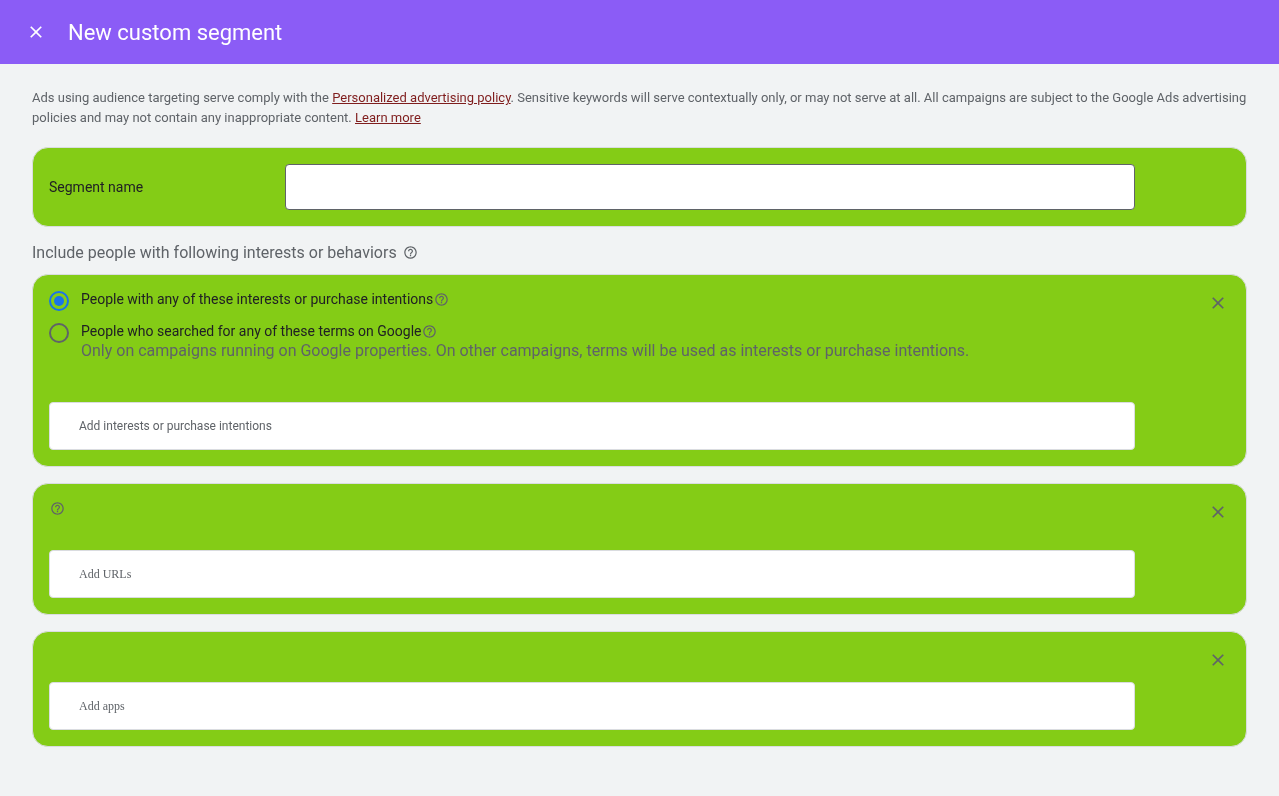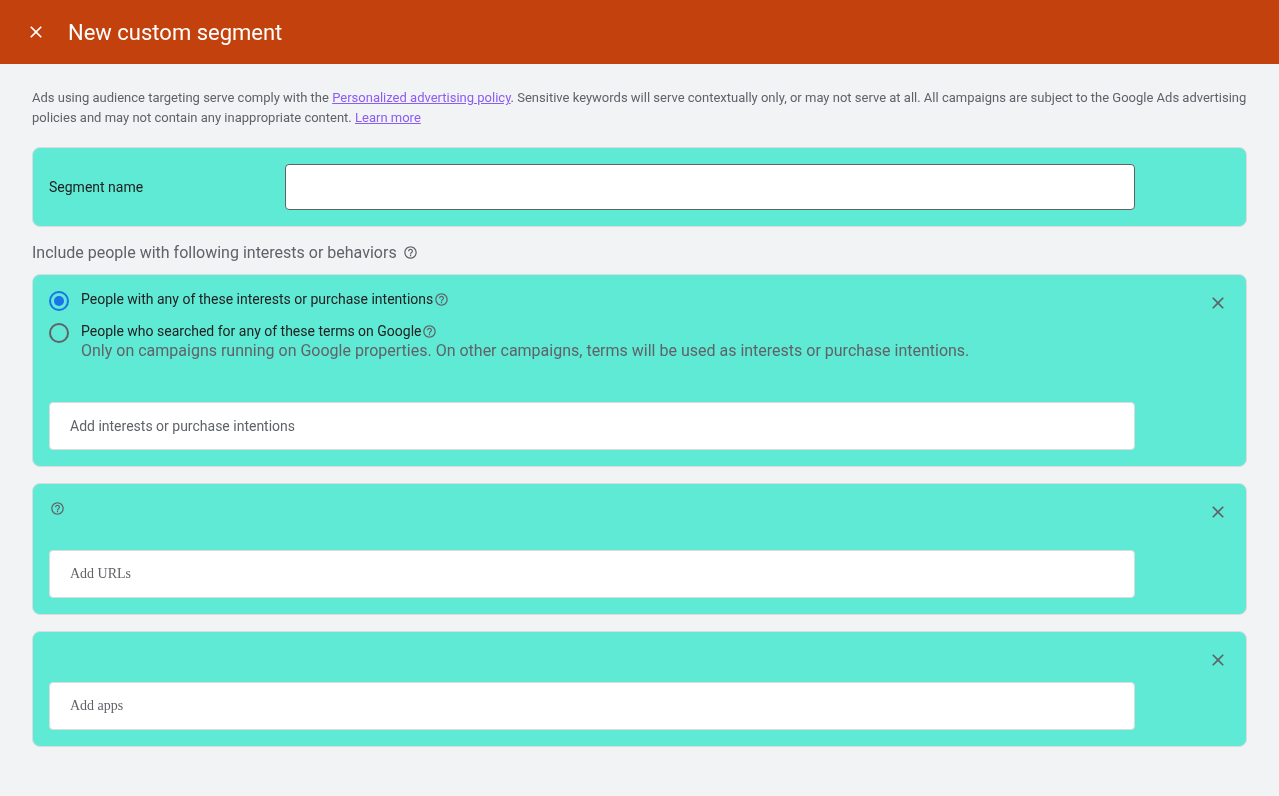--- a/index.html
+++ b/index.html
@@ -6,21 +6,21 @@
       margin: 0;
       padding: 0;
       box-sizing: border-box;
     }
     body {
       font-family: Roboto, Arial, sans-serif;
       background: #f1f3f4;
       overflow-x: hidden;
     }
     .header {
-      background: #c2410c;
+      background: #8b5cf6;
       height: 64px;
       display: flex;
       align-items: center;
       padding: 0 24px;
     }
     .close-icon {
       width: 24px;
       height: 24px;
       cursor: pointer;
       display: flex;
@@ -39,25 +39,25 @@
     .content {
       padding: 24px 32px;
     }
     .notice {
       font-size: 13px;
       color: #5f6368;
       line-height: 1.5;
       margin-bottom: 20px;
     }
     .notice a {
-      color: #8b5cf6;
+      color: #7f1d1d;
     }
     .card {
-      background: #5eead4;
-      border-radius: 8px;
+      background: #84cc16;
+      border-radius: 16px;
       border: 1px solid #dadce0;
       padding: 16px;
       margin-bottom: 16px;
     }
     .segment-name-row {
       display: flex;
       align-items: center;
     }
     .segment-name-label {
       font-size: 14px;
@@ -150,22 +150,22 @@
       font-size: 16px;
       color: #5f6368;
       margin-top: 2px;
     }
     .input-box {
       width: 100%;
       max-width: 1086px;
       height: 48px;
       border: 1px solid #dadce0;
       border-radius: 4px;
-      padding: 0 20px;
-      font-size: 14px;
+      padding: 0 29px;
+      font-size: 12px;
       font-family: inherit;
       margin-top: 30px;
     }
     .input-box::placeholder {
       color: #5f6368;
     }
     .card-header-label {
       font-size: 14px;
       color: #5f6368;
       display: flex;

